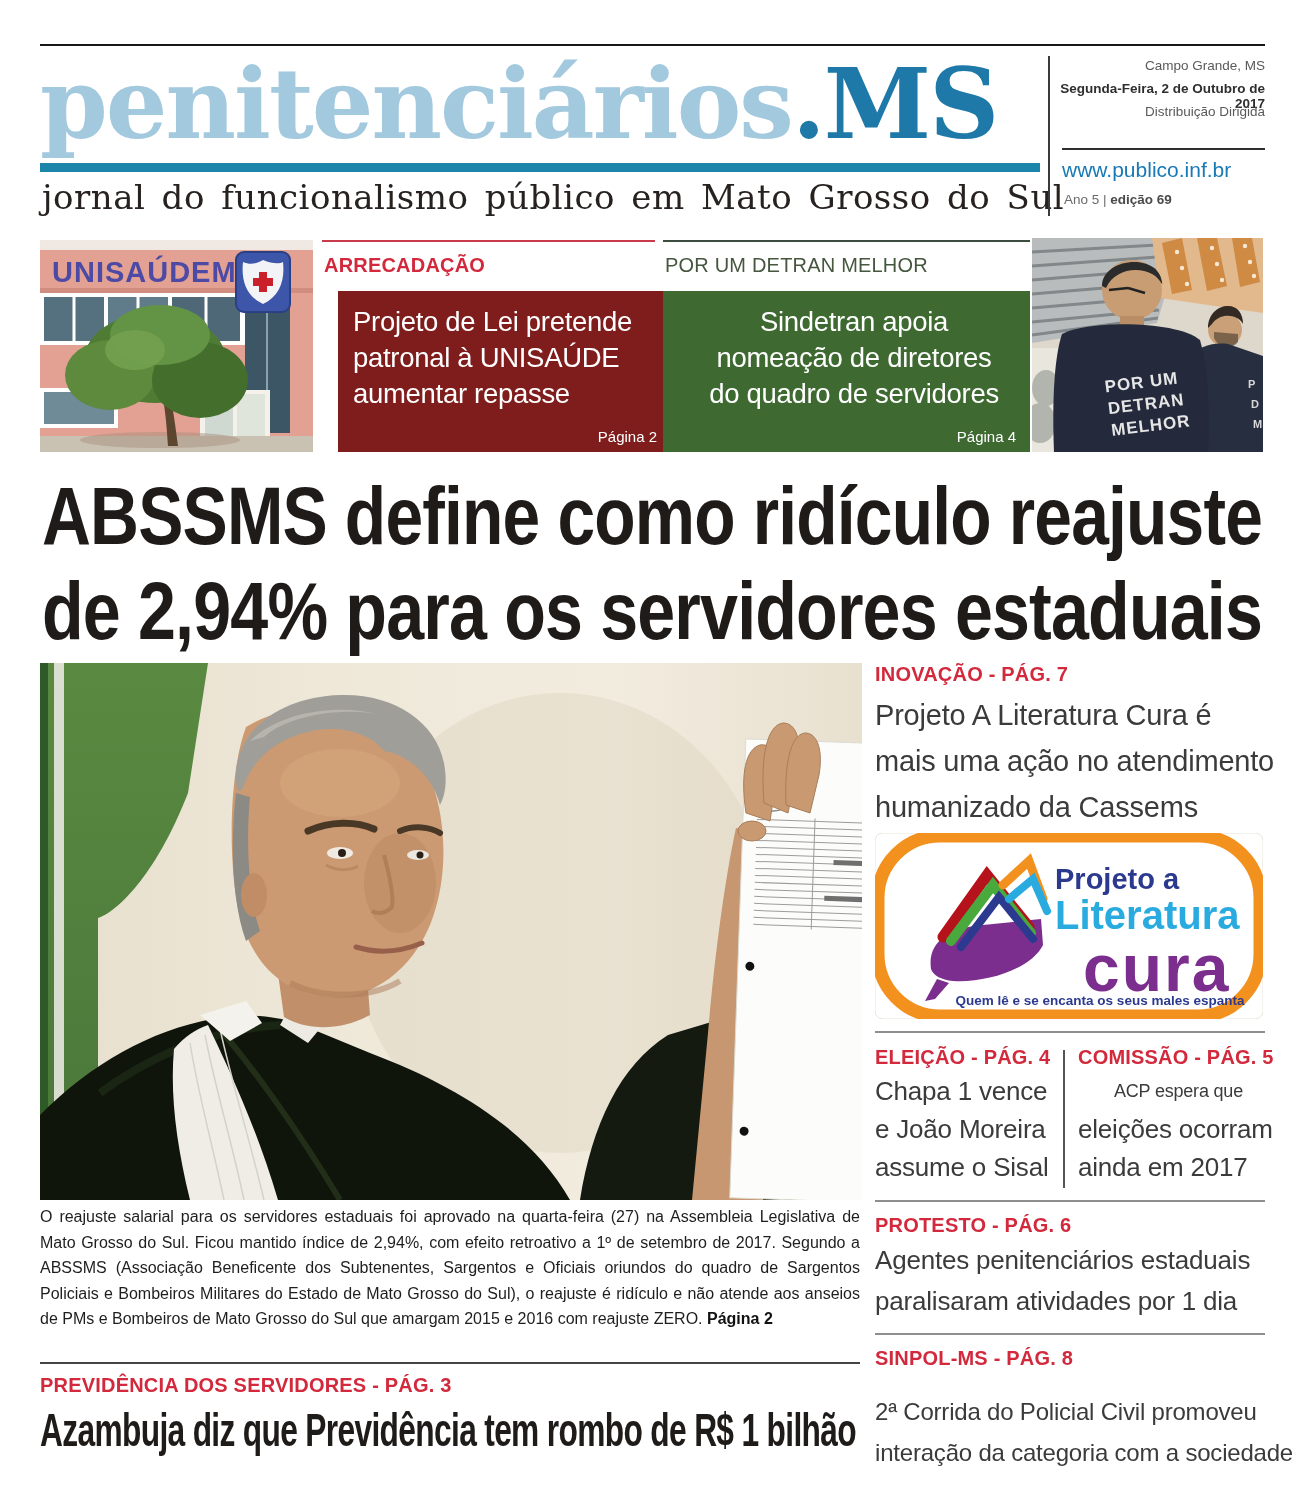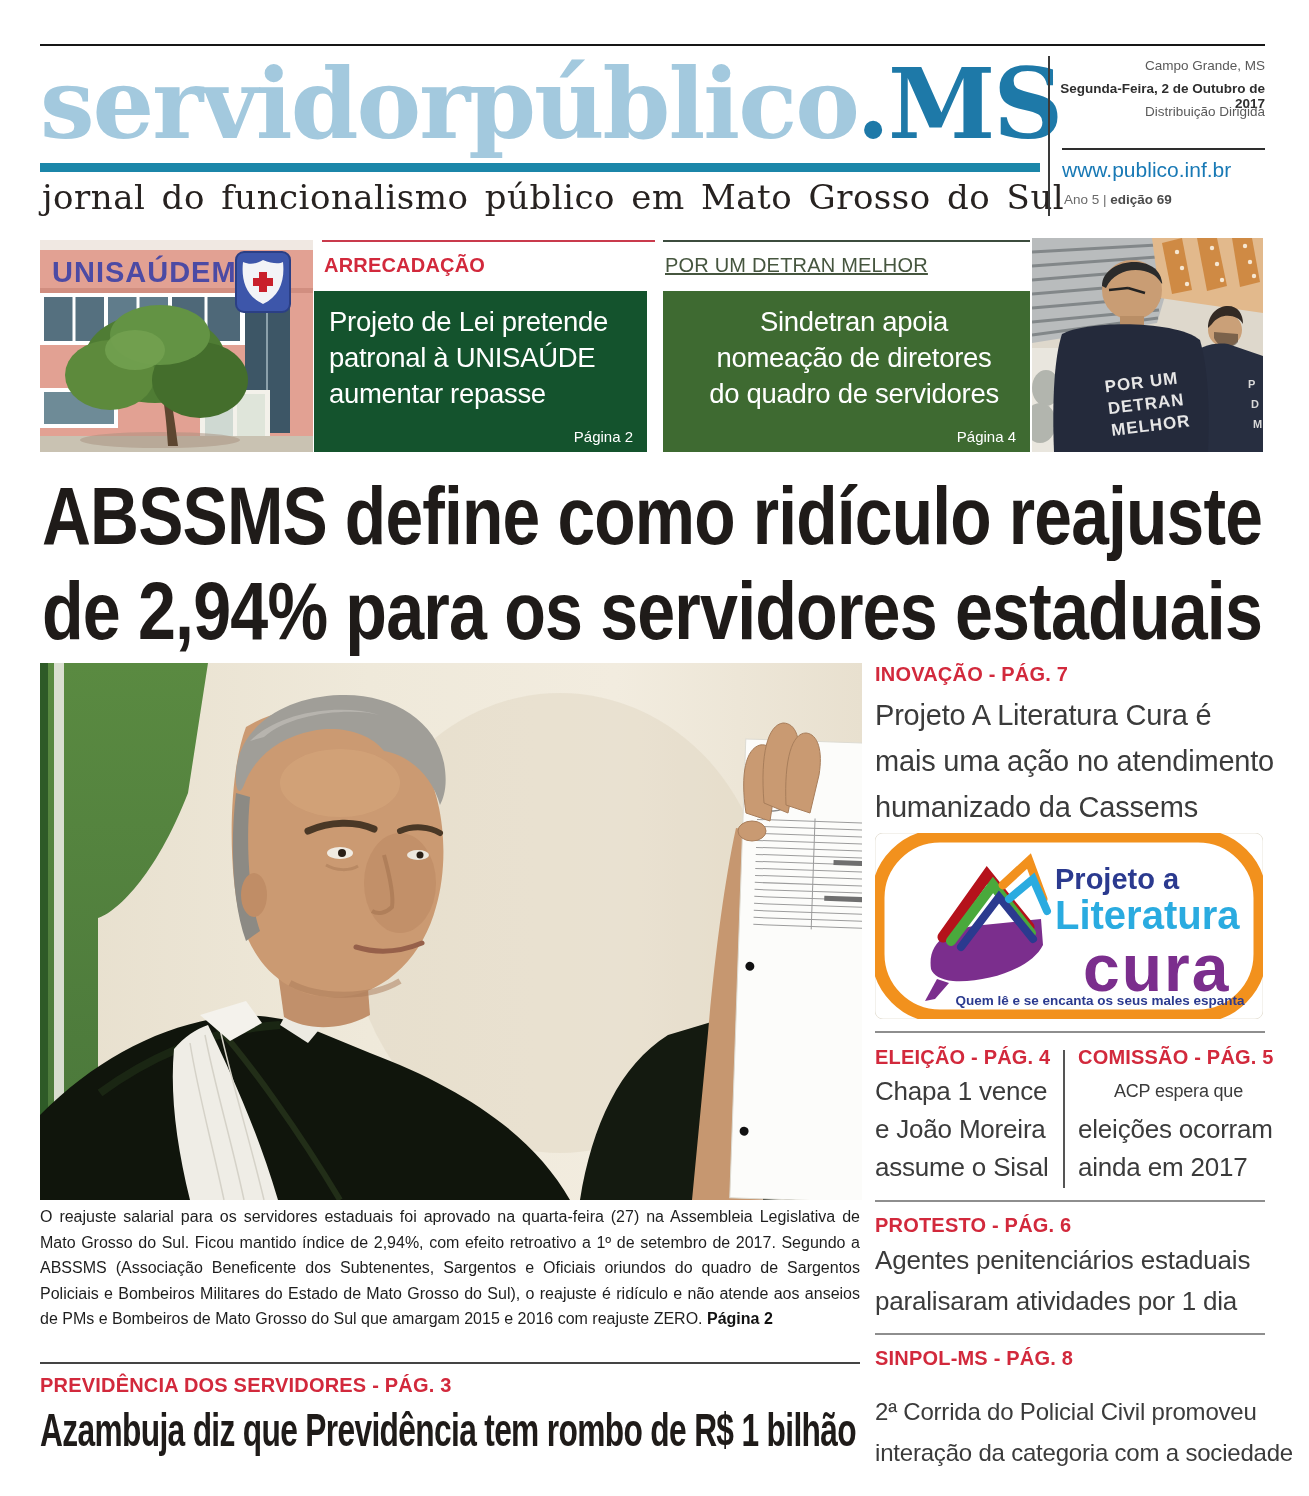--- a/index.html
+++ b/index.html
@@ -10,39 +10,39 @@
   .logo-text{font-weight:700;font-size:97px;letter-spacing:-2px;white-space:nowrap;line-height:1;}
   .logo-main{color:#a3c9de;}
   .logo-suffix{color:#1e79a8;}
   .tagline{font-size:34px;color:#272220;letter-spacing:.5px;word-spacing:5px;white-space:nowrap;}
   .info-sm{font-size:13.5px;color:#5a5a5a;width:205px;text-align:right;}
   .info-bold{font-weight:700;color:#2e2e2e;}
   .website{font-size:21px;color:#1879b5;width:203px;font-weight:400;}
   .edition{font-size:13.5px;color:#6a6a6a;text-align:left;}
   .edition b{color:#4a4a4a;}
   .kicker{font-size:20px;font-weight:700;color:#d2293c;letter-spacing:.2px;white-space:nowrap;}
-  .kicker-green{font-size:20px;font-weight:500;color:#46563f;letter-spacing:.2px;white-space:nowrap;text-decoration:underline;}
+  .kicker-green{font-size:20px;font-weight:500;color:#46563f;letter-spacing:.2px;white-space:nowrap;}
   .story-box{color:#fff;}
   .box-line{font-size:27.5px;line-height:36px;white-space:nowrap;letter-spacing:-.3px;}
   .page-ref{position:absolute;right:14px;bottom:7px;font-size:15px;color:#fff;}
   .rule{background:#8e8e8e;}
   .sb-line{color:#3b3b3b;white-space:nowrap;letter-spacing:-.2px;}
   .caption{font-size:16px;line-height:25.5px;color:#1e1e1e;text-align:justify;margin:0;}
   .caption b{color:#111;}
   svg text{font-family:"Liberation Sans",sans-serif;}
 </style>
 </head>
 <body>
 
 <div class="page">
 
   <div class="abs" style="left:40px;top:44px;width:1225px;height:2px;background:#161616;"></div>
 
   <div class="abs serif logo-text" style="left:40px;top:56px;">
-    <span class="logo-main">servidorpúblico</span><span class="logo-suffix">.MS</span>
+    <span class="logo-main">penitenciários</span><span class="logo-suffix">.MS</span>
   </div>
   <div class="abs" style="left:40px;top:163px;width:1000px;height:9px;background:#1b86a9;"></div>
   <div class="abs serif tagline" style="left:42px;top:177px;">jornal do funcionalismo público em Mato Grosso do Sul</div>
 
   <div class="abs" style="left:1048px;top:56px;width:2px;height:160px;background:#3a3a3a;"></div>
   <div class="abs info-sm" style="left:1060px;top:58px;">Campo Grande, MS</div>
   <div class="abs info-sm info-bold" style="left:1060px;top:81px;">Segunda-Feira, 2 de Outubro de 2017</div>
   <div class="abs info-sm" style="left:1060px;top:104px;">Distribuição Dirigida</div>
   <div class="abs" style="left:1062px;top:148px;width:203px;height:2px;background:#2e2e2e;"></div>
   <div class="abs website" style="left:1062px;top:158px;">www.publico.inf.br</div>
@@ -86,21 +86,21 @@
     <g>
       <rect x="196" y="12" width="54" height="60" rx="8" fill="#3d56aa" stroke="#2b3f85" stroke-width="2"></rect>
       <path d="M223 20 C232 24 240 24 243 22 C245 40 240 56 223 64 C206 56 201 40 203 22 C210 25 216 24 223 20 Z" fill="#f2f3f7"></path>
       <rect x="219" y="32" width="8" height="20" fill="#c9202c"></rect>
       <rect x="213" y="38" width="20" height="8" fill="#c9202c"></rect>
     </g>
   </svg>
 
   <div class="abs" style="left:322px;top:240px;width:333px;height:2px;background:#c93a4c;"></div>
   <div class="abs kicker" style="left:324px;top:254px;">ARRECADAÇÃO</div>
-  <div class="abs story-box" style="left:314px;top:291px;width:333px;height:161px;background:#14532d;">
+  <div class="abs story-box" style="left:338px;top:291px;width:333px;height:161px;background:#7f1d1d;">
     <div style="padding:13px 0 0 15px;">
       <div class="box-line">Projeto de Lei pretende</div>
       <div class="box-line">patronal à UNISAÚDE</div>
       <div class="box-line">aumentar repasse</div>
     </div>
     <div class="page-ref">Página 2</div>
   </div>
 
   <div class="abs" style="left:663px;top:240px;width:367px;height:2px;background:#3c4c3e;"></div>
   <div class="abs kicker-green" style="left:665px;top:254px;">POR UM DETRAN MELHOR</div>

